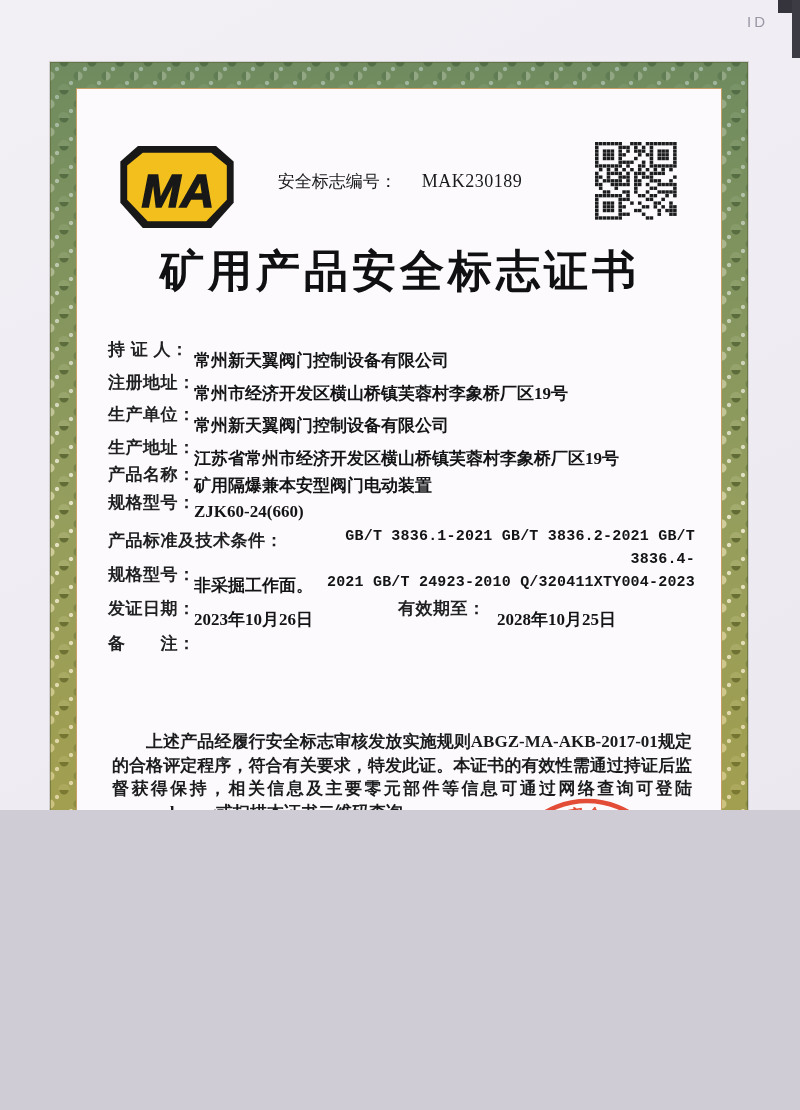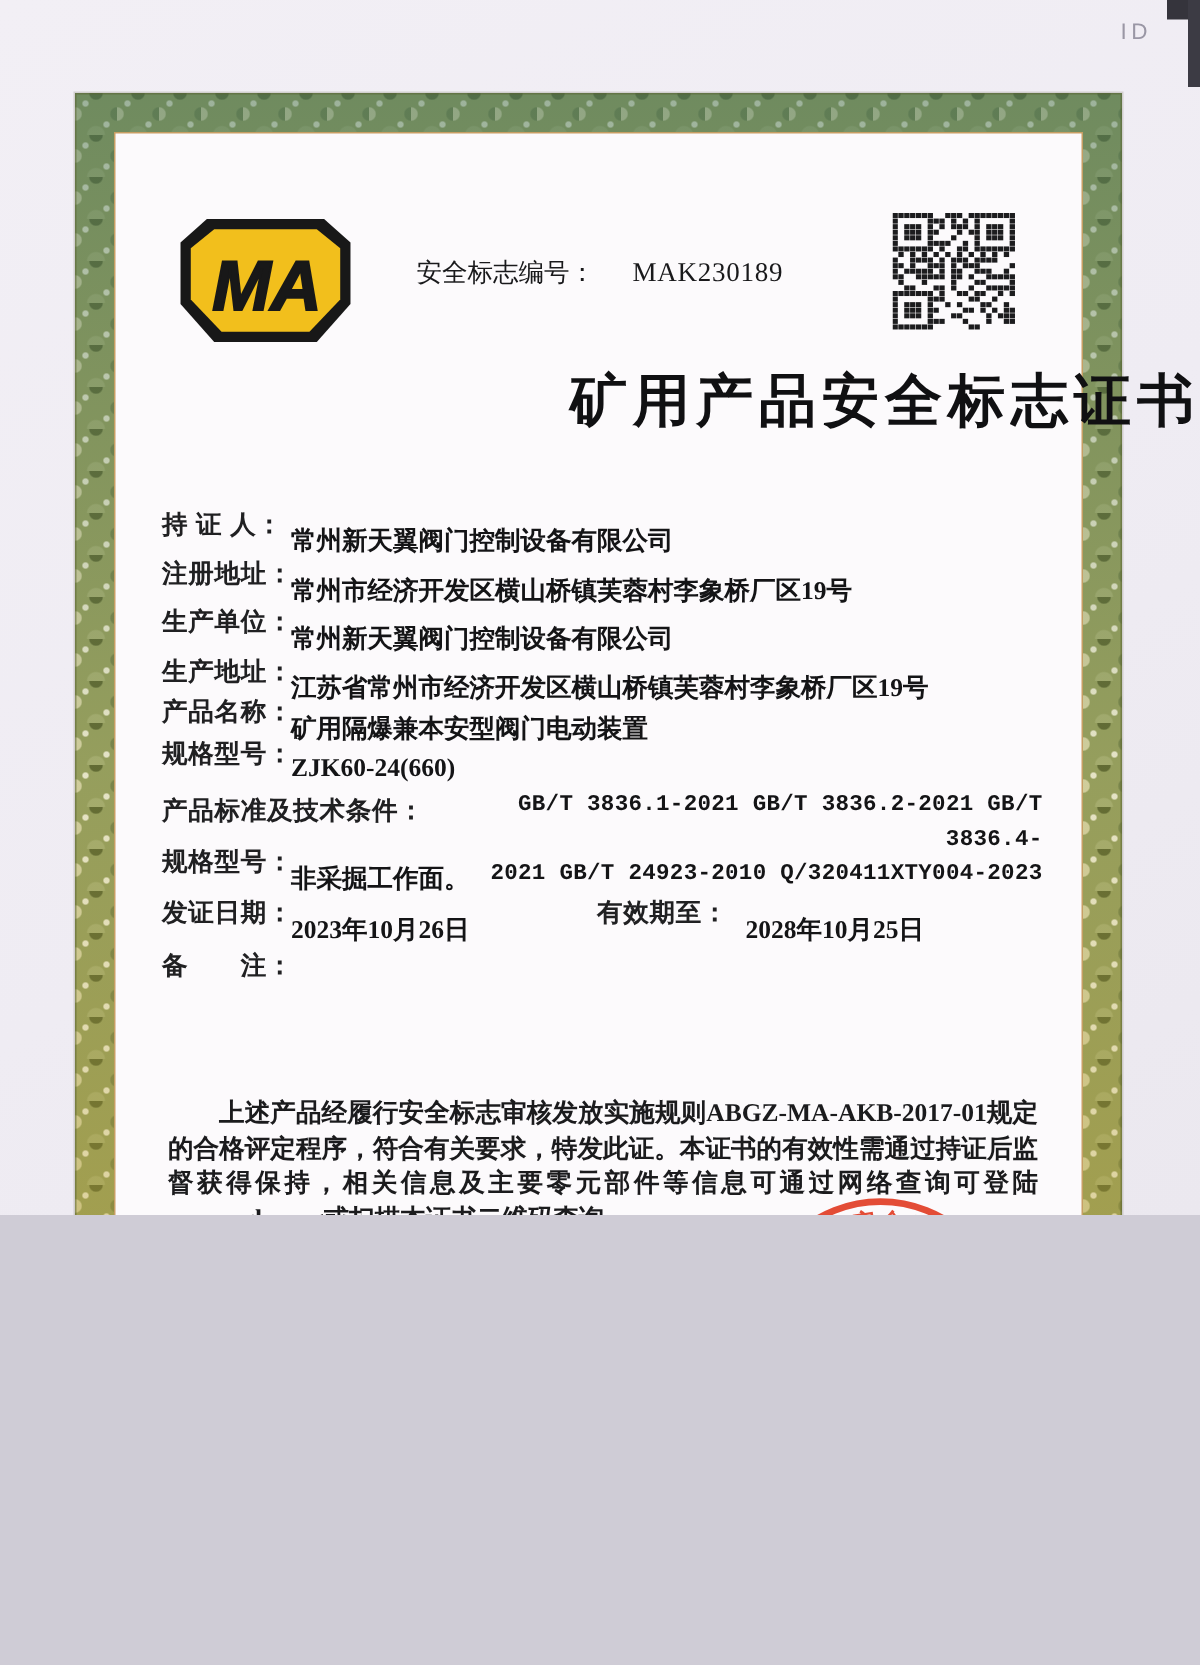--- a/index.html
+++ b/index.html
@@ -33,22 +33,22 @@
     border:1px solid #c79e63;box-shadow:inset 0 0 0 2px #fcfafc;
   }
 
   
   .ma-logo{position:absolute;left:118px;top:145px;width:118px;height:84px;}
   .cert-no{position:absolute;left:0;top:170px;width:100%;text-align:center;
     font-family:"Liberation Serif",serif;font-size:17px;color:#19191b;}
   .cert-no .v{font-size:18px;letter-spacing:.5px;margin-left:25px;}
   .qr{position:absolute;left:595px;top:142px;width:82px;height:78px;}
 
-  .title{position:absolute;left:0;top:242px;width:100%;text-align:right;
-    font-family:"Liberation Serif",serif;font-weight:900;font-size:38px;
+  .title{position:absolute;left:0;top:242px;width:100%;text-align:center;
+    font-family:"Liberation Serif",serif;font-weight:900;font-size:44px;
     letter-spacing:4px;color:#101012;}
 
   
   .field-row{position:absolute;left:108px;height:24px;}
   .f-label{position:absolute;left:0;top:0;font-size:17px;font-weight:600;
     letter-spacing:.5px;white-space:nowrap;color:#202022;}
   .f-value{position:absolute;left:86px;top:-1px;font-size:17px;font-weight:700;
     font-family:"Liberation Serif",serif;white-space:nowrap;color:#141416;margin-top:12px;}
   .row-1{top:338px;} .row-2{top:371px;} .row-3{top:403px;} .row-4{top:436px;}
   .row-5{top:463px;} .row-6{top:491px;}

